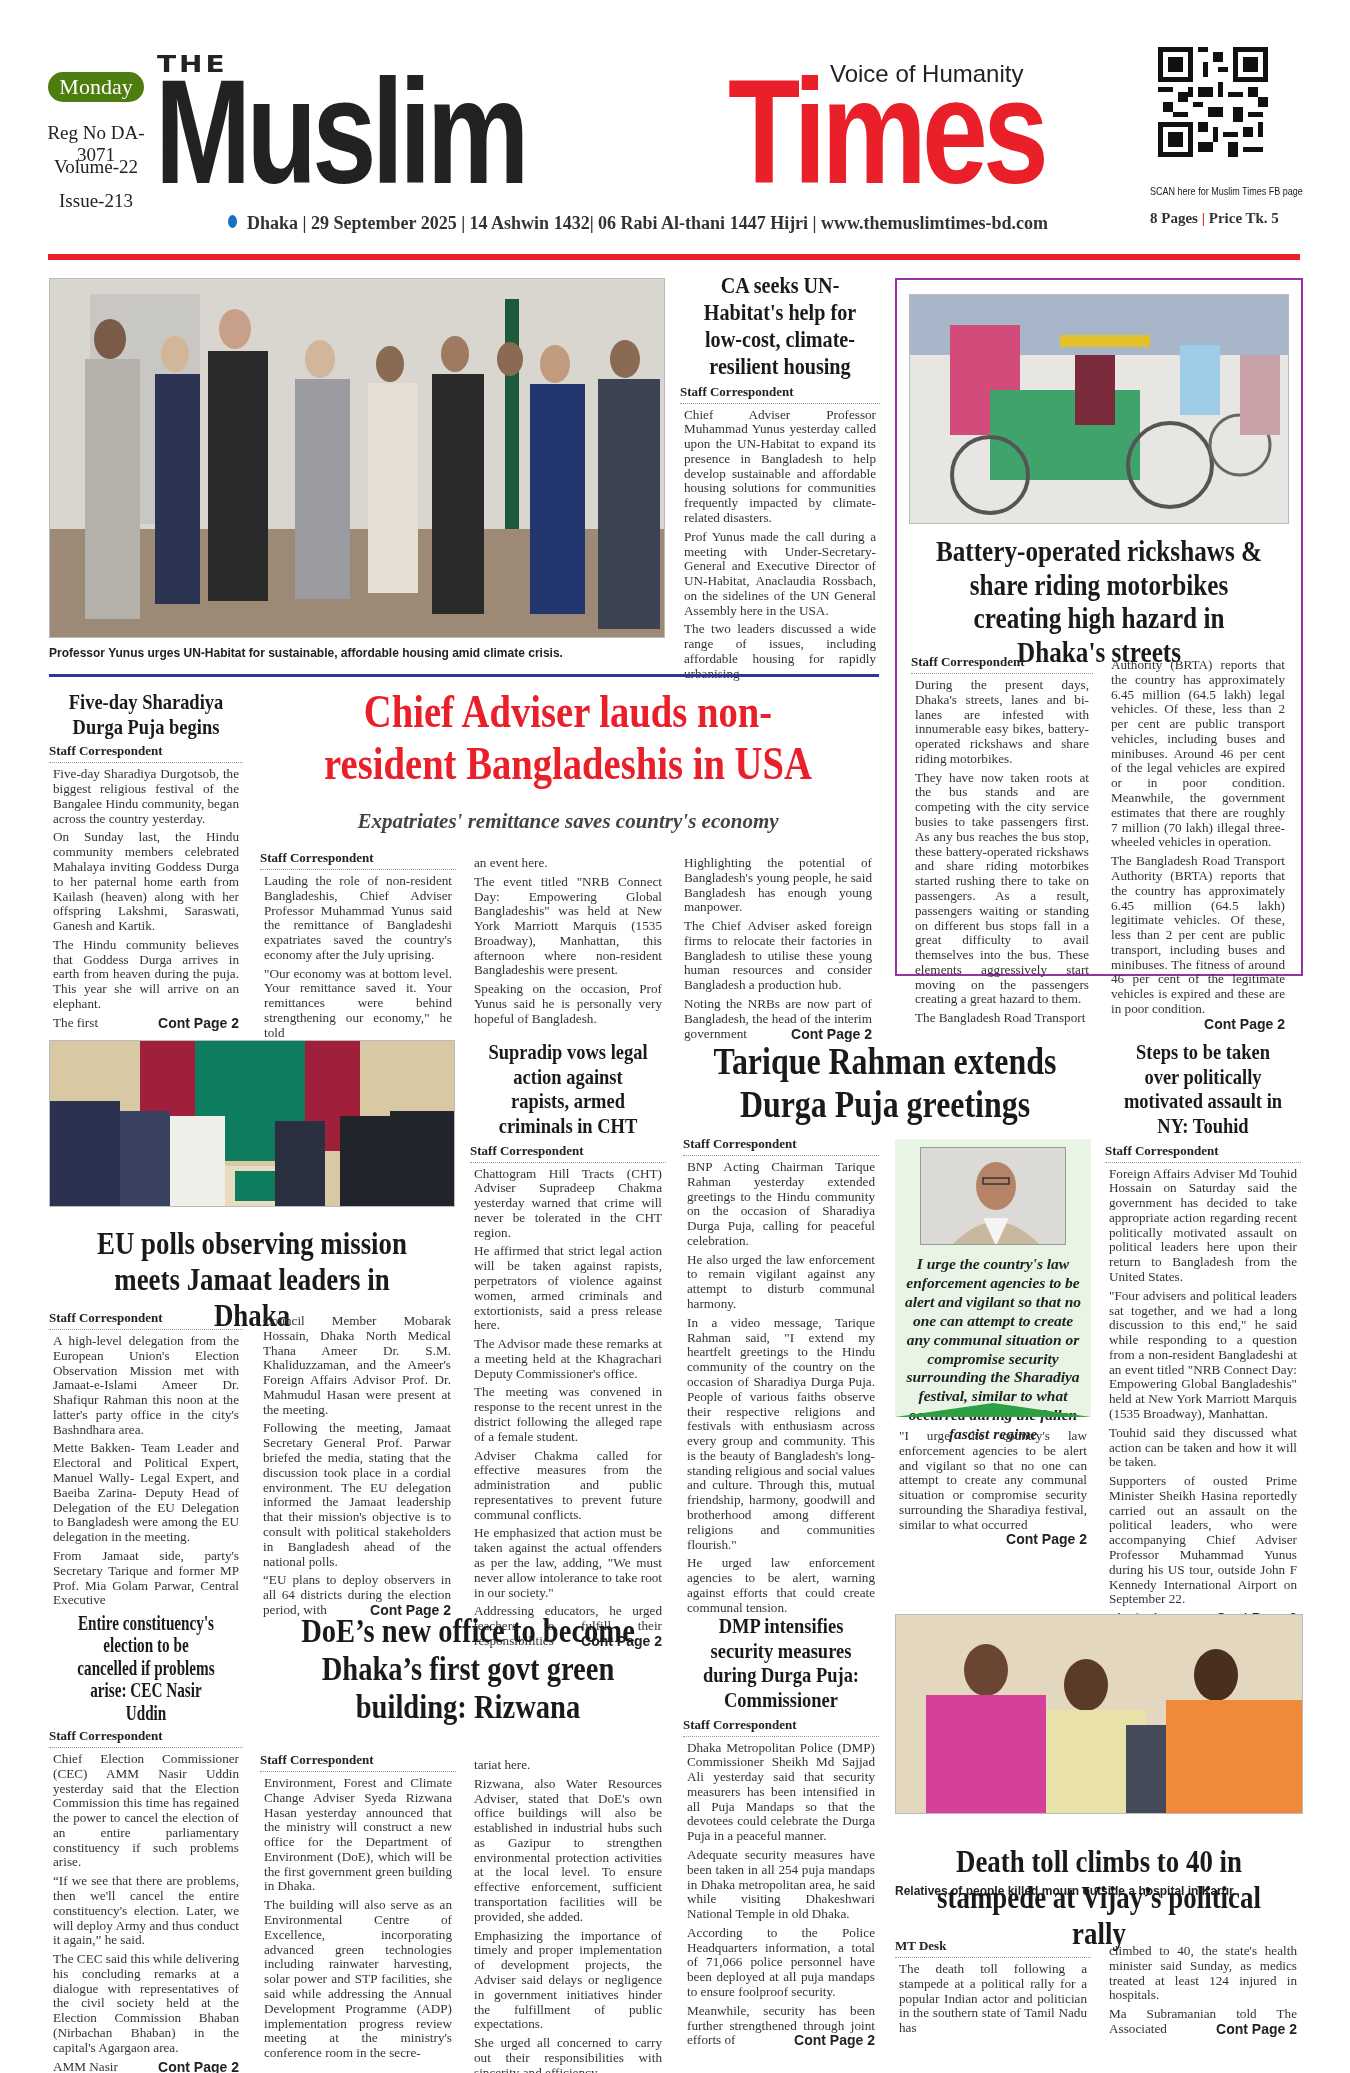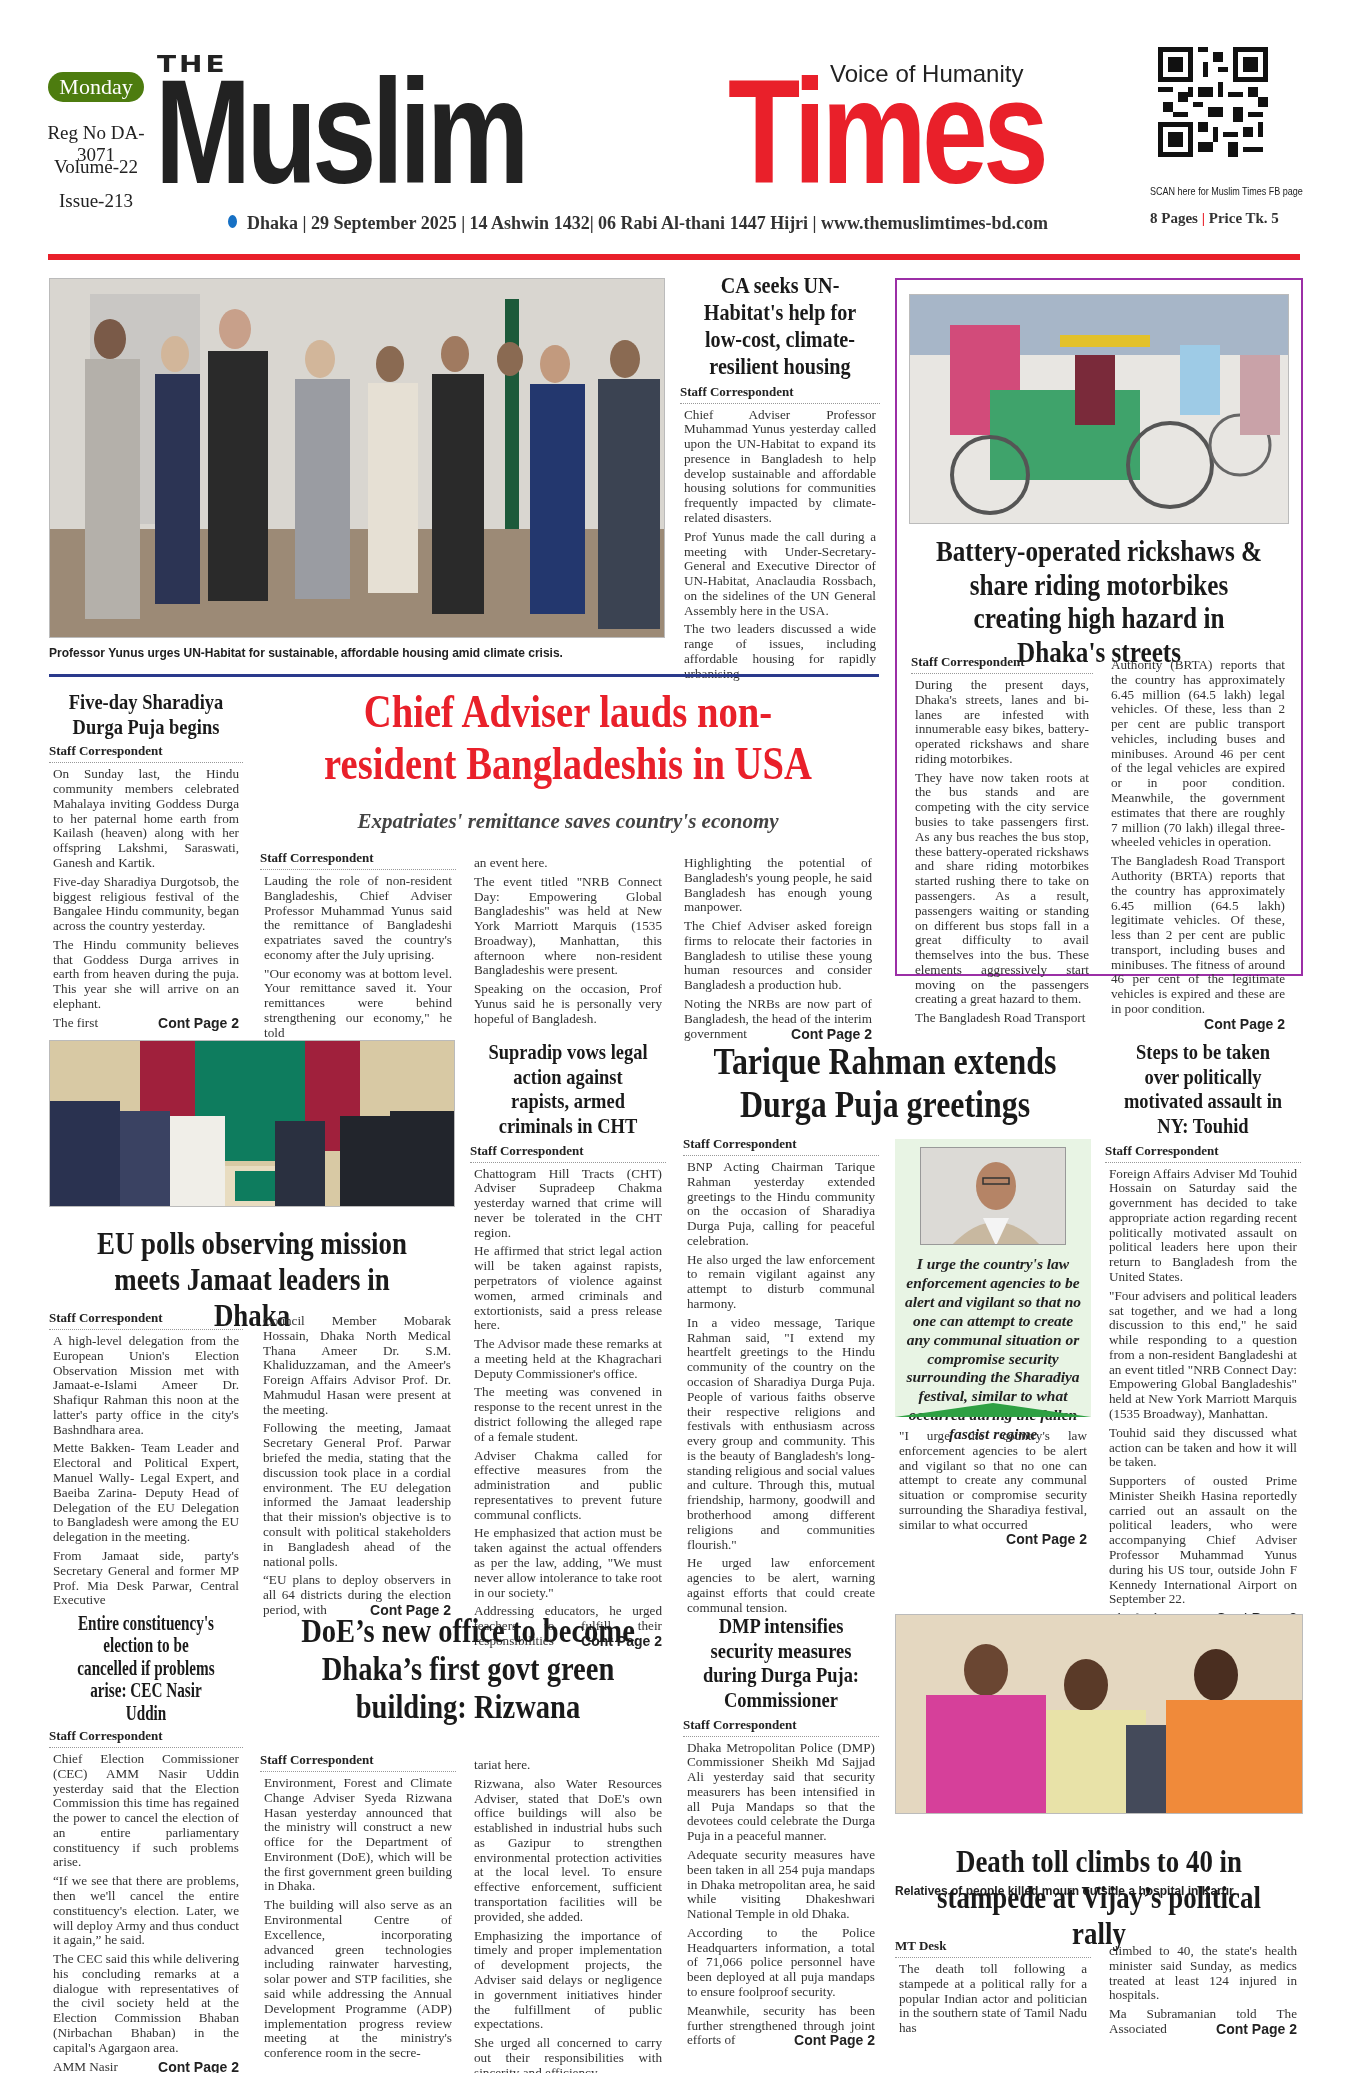--- a/index.html
+++ b/index.html
@@ -168,22 +168,22 @@
   <div style="position:absolute;left:210px;top:374px;width:182px" class="body-text">
     <p>Authority (BRTA) reports that the country has approximately 6.45 million (64.5 lakh) legal vehicles. Of these, less than 2 per cent are public transport vehicles, including buses and minibuses. Around 46 per cent of the legal vehicles are expired or in poor condition. Meanwhile, the government estimates that there are roughly 7 million (70 lakh) illegal three-wheeled vehicles in operation.</p>
     <p><span>The Bangladesh Road Transport Authority (BRTA) reports that the country has approximately 6.45 million (64.5 lakh) legitimate vehicles. Of these, less than 2 per cent are public transport, including buses and minibuses. The fitness of around 46 per cent of the legitimate vehicles is expired and these are in poor condition.</span> <span class="cont">Cont Page 2</span></p>
   </div>
 </div>
 
 <div class="abs" style="left:49px;top:690px;width:194px">
   <div class="headline" style="font-size:22px">Five-day Sharadiya Durga Puja begins</div>
   <div class="byline" style="margin-top:4px">Staff Correspondent</div>
   <div class="body-text">
+    <p>Five-day Sharadiya Durgotsob, the biggest religious festival of the Bangalee Hindu community, began across the country yesterday.</p>
     <p>On Sunday last, the Hindu community members celebrated Mahalaya inviting Goddess Durga to her paternal home earth from Kailash (heaven) along with her offspring Lakshmi, Saraswati, Ganesh and Kartik.</p>
-    <p>Five-day Sharadiya Durgotsob, the biggest religious festival of the Bangalee Hindu community, began across the country yesterday.</p>
     <p>The Hindu community believes that Goddess Durga arrives in earth from heaven during the puja. This year she will arrive on an elephant.</p>
     <p><span>The first</span><span class="cont">Cont Page 2</span></p>
   </div>
 </div>
 
 <div class="abs" style="left:258px;top:686px;width:620px">
   <div class="headline" style="font-size:46px;color:#e9202a;line-height:1.12">Chief Adviser lauds non-resident Bangladeshis in USA</div>
   <div style="text-align:center;font-family:'Liberation Serif',serif;font-style:italic;font-weight:bold;font-size:21px;color:#444;margin-top:20px">Expatriates' remittance saves country's economy</div>
 </div>
 <div class="abs" style="left:260px;top:850px;width:196px">
@@ -219,21 +219,21 @@
     <rect x="290" y="75" width="50" height="90" fill="#22252c"></rect>
     <rect x="340" y="70" width="66" height="97" fill="#22252c"></rect>
   </svg>
 </div>
 <div class="abs headline" style="left:40px;top:1226px;width:424px;font-size:32px">EU polls observing mission meets Jamaat leaders in Dhaka</div>
 <div class="abs" style="left:49px;top:1310px;width:194px">
   <div class="byline">Staff Correspondent</div>
   <div class="body-text">
     <p>A high-level delegation from the European Union's Election Observation Mission met with Jamaat-e-Islami Ameer Dr. Shafiqur Rahman this noon at the latter's party office in the city's Bashndhara area.</p>
     <p>Mette Bakken- Team Leader and Electoral and Political Expert, Manuel Wally- Legal Expert, and Baeiba Zarina- Deputy Head of Delegation of the EU Delegation to Bangladesh were among the EU delegation in the meeting.</p>
-    <p>From Jamaat side, party's Secretary General and former MP Prof. Mia Desk Parwar, Central Executive</p>
+    <p>From Jamaat side, party's Secretary Tarique and former MP Prof. Mia Golam Parwar, Central Executive</p>
   </div>
 </div>
 <div class="abs body-text" style="left:259px;top:1310px;width:196px">
   <p>Council Member Mobarak Hossain, Dhaka North Medical Thana Ameer Dr. S.M. Khaliduzzaman, and the Ameer's Foreign Affairs Advisor Prof. Dr. Mahmudul Hasan were present at the meeting.</p>
   <p>Following the meeting, Jamaat Secretary General Prof. Parwar briefed the media, stating that the discussion took place in a cordial environment. The EU delegation informed the Jamaat leadership that their mission's objective is to consult with political stakeholders in Bangladesh ahead of the national polls.</p>
   <p><span>“EU plans to deploy observers in all 64 districts during the election period, with</span> <span class="cont">Cont Page 2</span></p>
 </div>
 
 <div class="abs" style="left:470px;top:1040px;width:196px">
   <div class="headline" style="font-size:22px">Supradip vows legal action against rapists, armed criminals in CHT</div>

